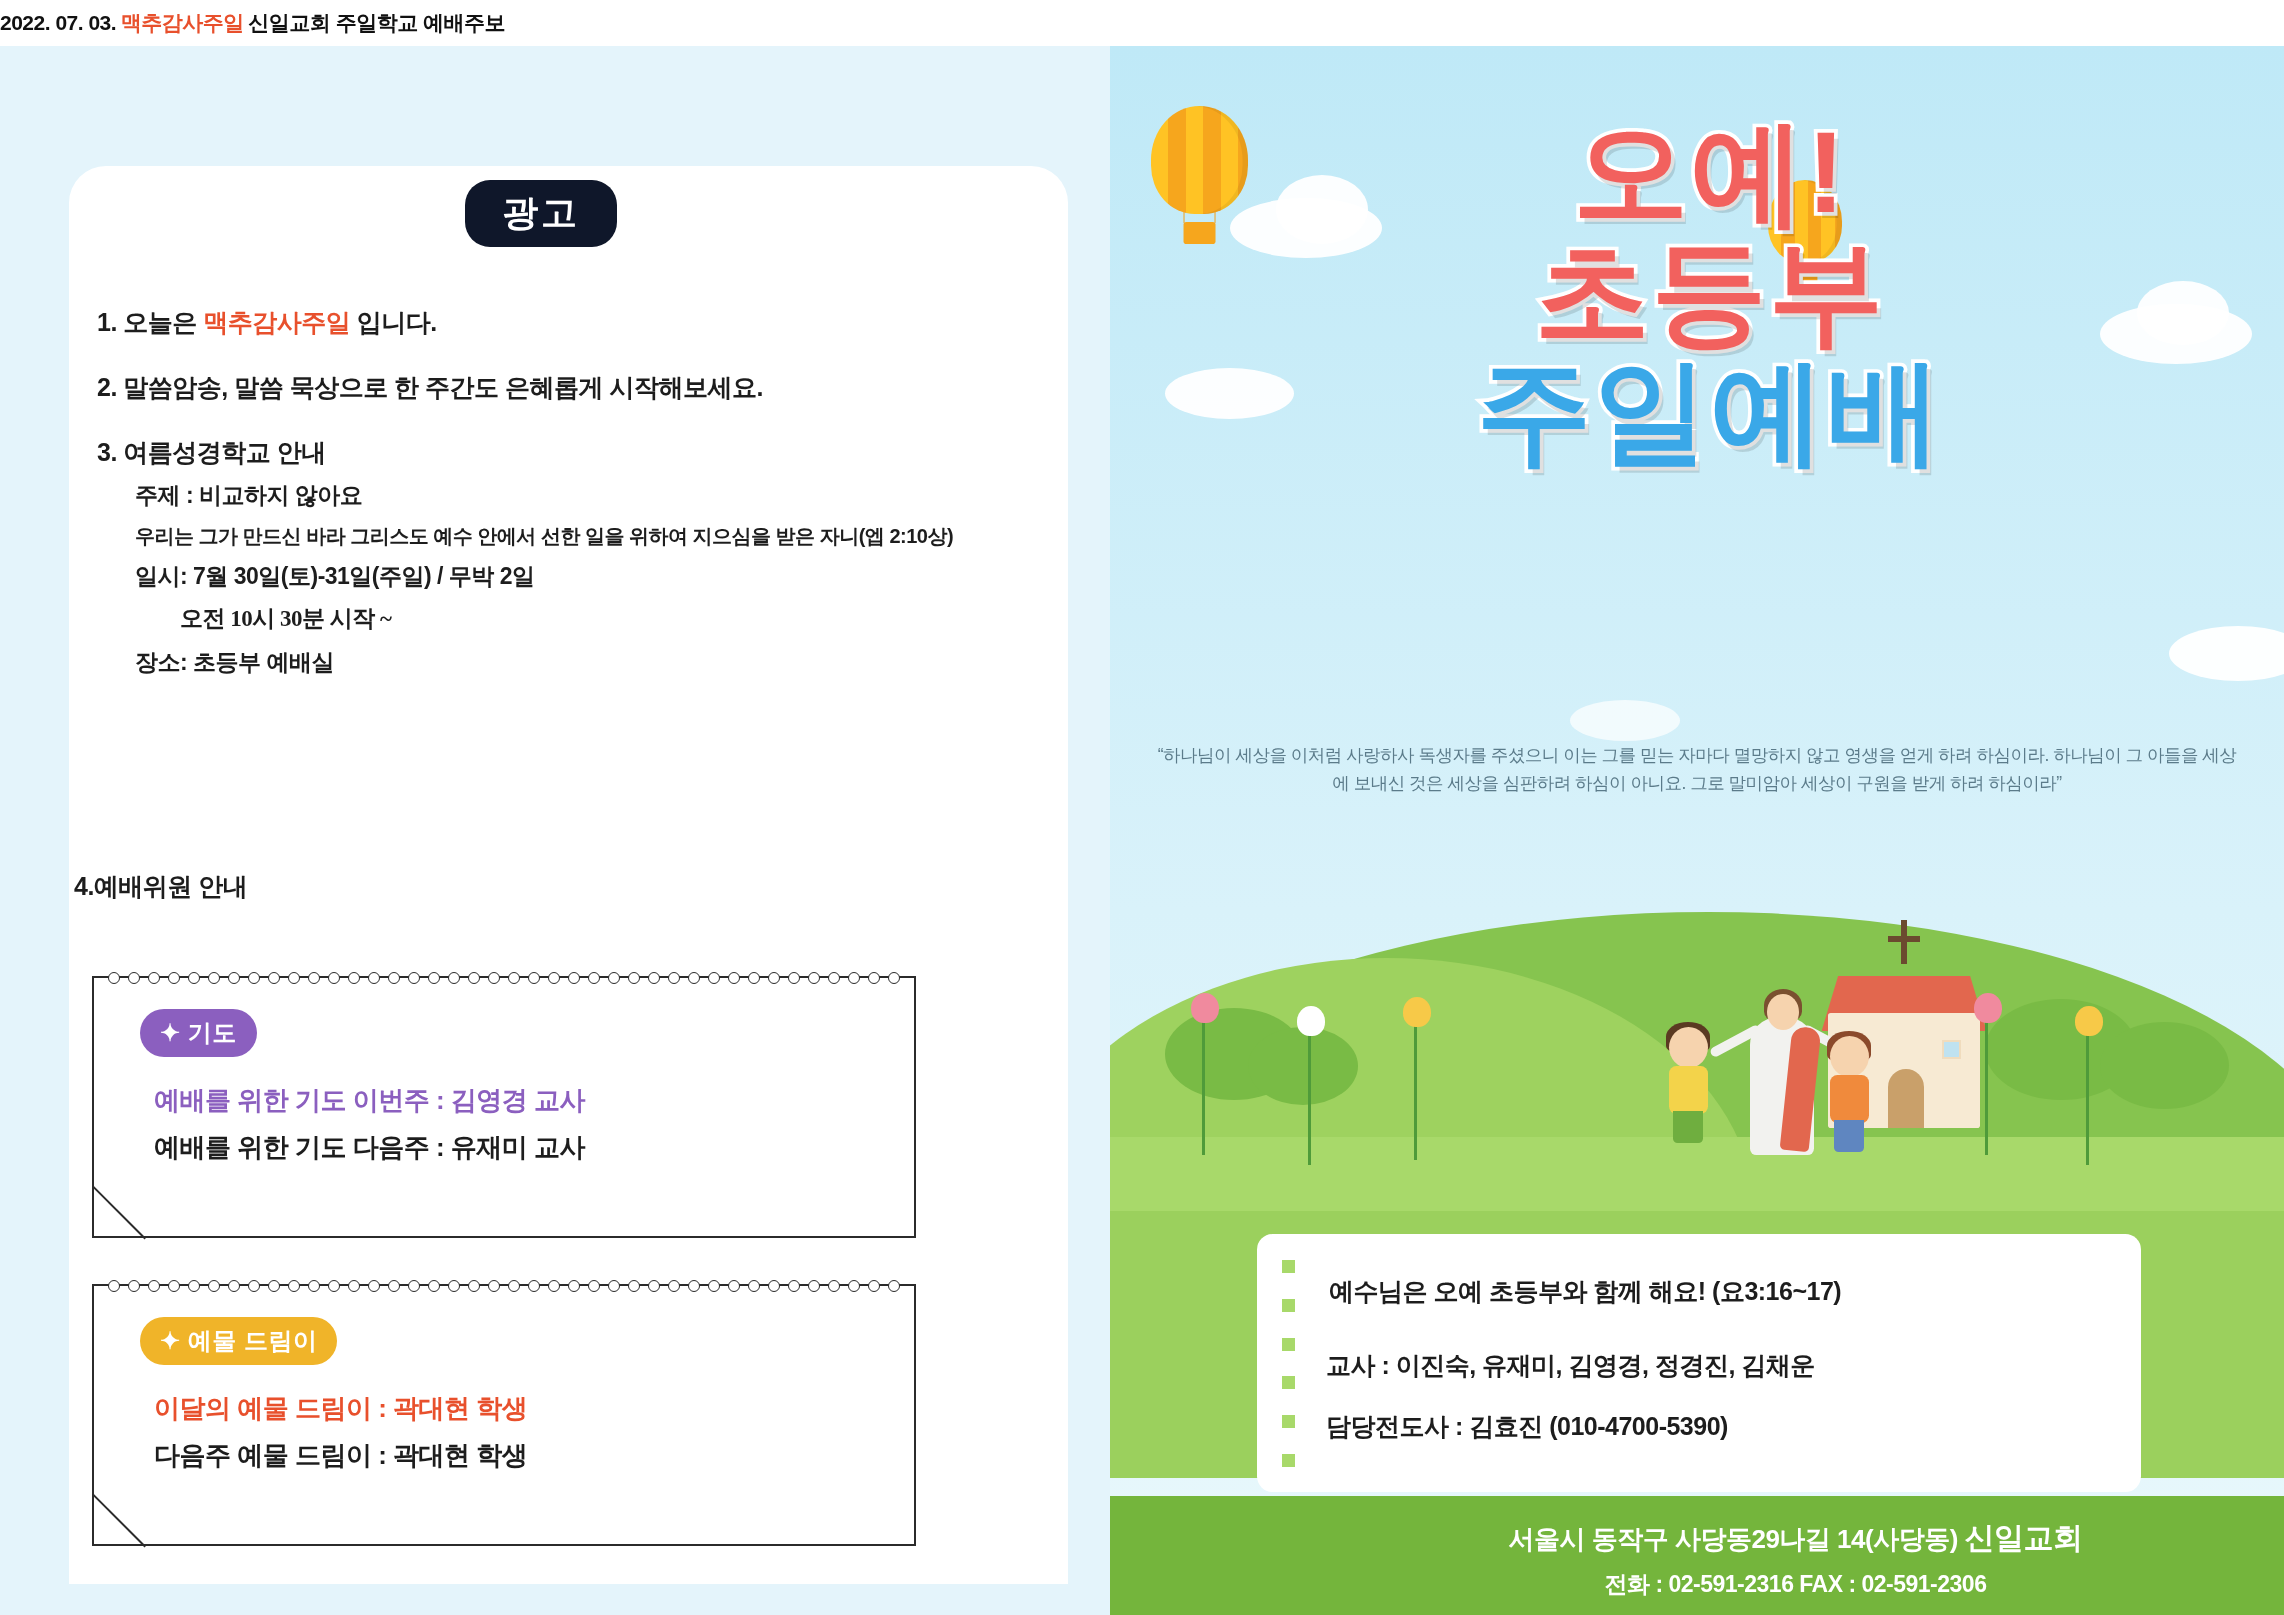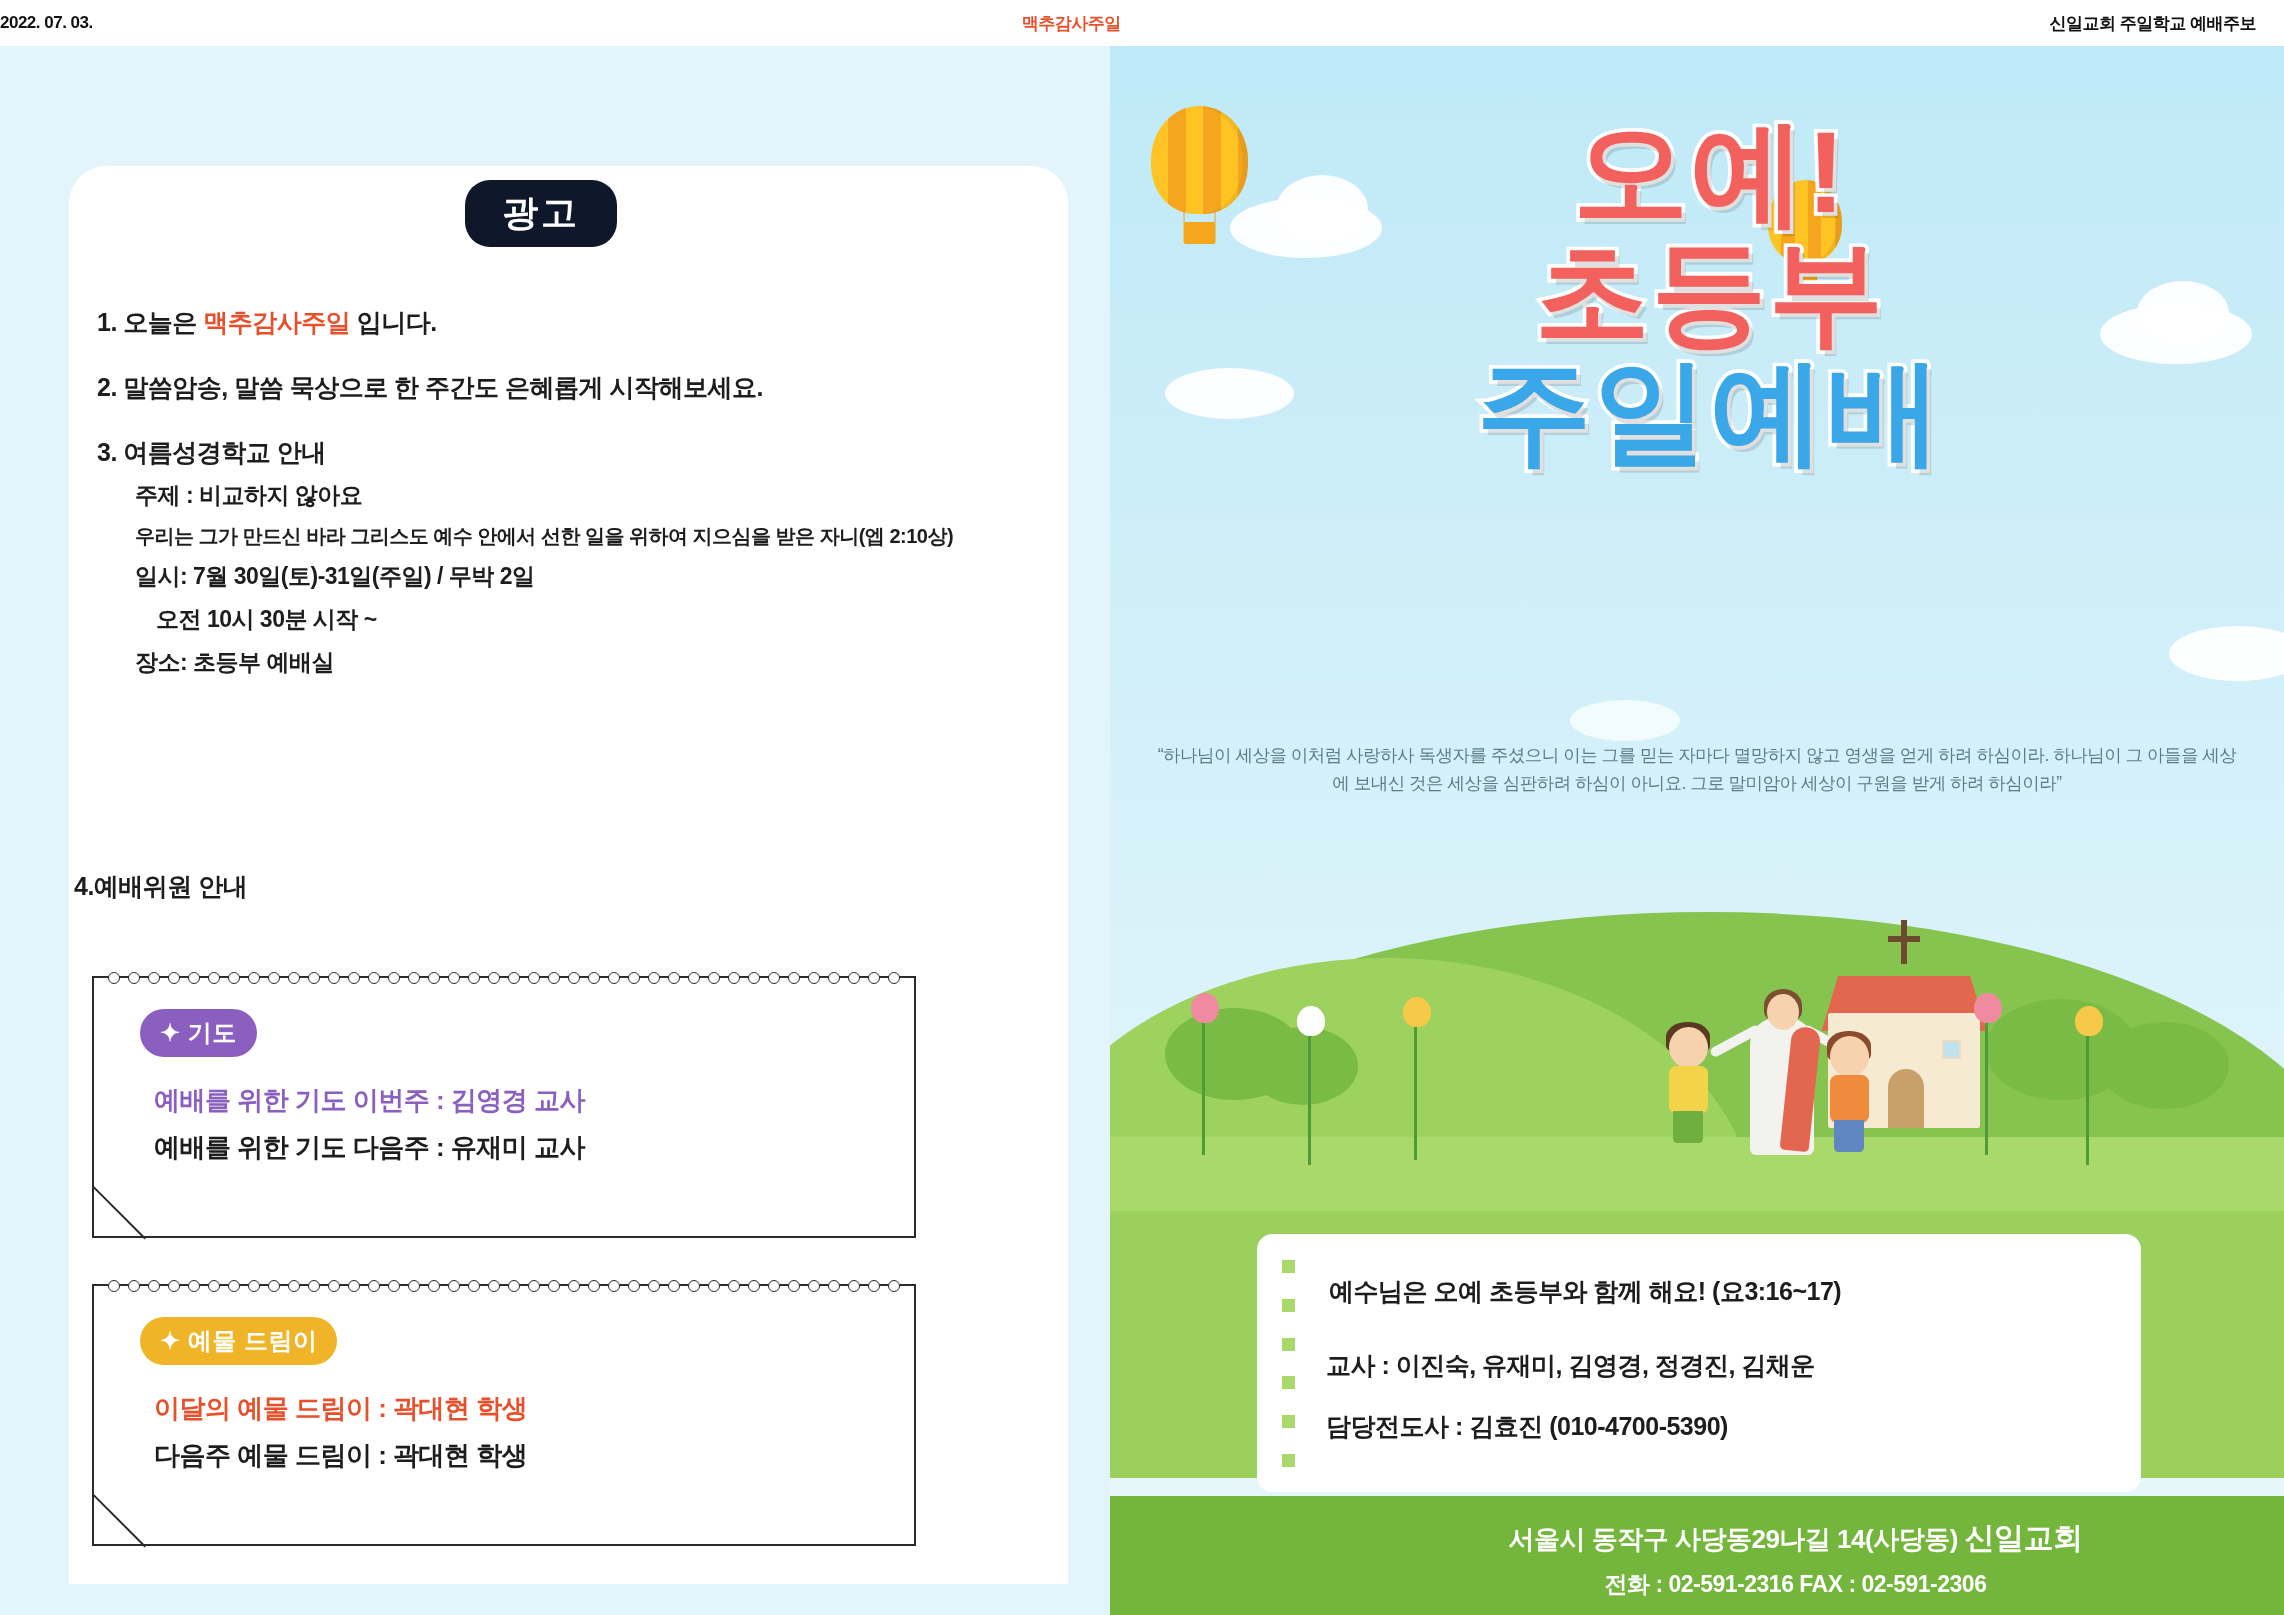--- a/index.html
+++ b/index.html
@@ -15,25 +15,25 @@
     position: relative;
   }
 
   
   .top-header {
     position: absolute;
     top: 0; left: 0;
     width: 2284px;
     height: 46px;
     display: flex;
-    justify-content: space-between;
+    justify-content: flex-start;
     align-items: center;
     padding-right: 28px;
     box-sizing: border-box;
-    font-size: 17px;
+    font-size: 21px;
     font-weight: bold;
     color: #1b1b1b;
     letter-spacing: -0.5px;
   }
   .top-header .hl { color: #e8502c; margin: 0 4.6px; }
   .top-header .date { color: #111; }
   .top-header .tail { color: #111; }
 
   
   .left-panel {
@@ -87,21 +87,21 @@
   .ad-item .orange { color: #e8502c; font-weight: 700; }
   .sub {
     font-size: 23px;
     line-height: 1.5;
     margin-left: 38px;
     margin-top: 8.3px;
     font-weight: 600;
     letter-spacing: -0.5px;
   }
   .sub.small { font-size: 20px; }
-  .sub.indent2 { margin-left: 59px; }
+  .sub.indent2 { margin-left: 83px; font-family: Liberation Serif, serif; }
 
   .item4 {
     position: absolute;
     left: 74px;
     top: 824px;
     font-size: 25px;
     font-weight: 600;
     letter-spacing: -0.5px;
     color: #1d1d1d;
   }

